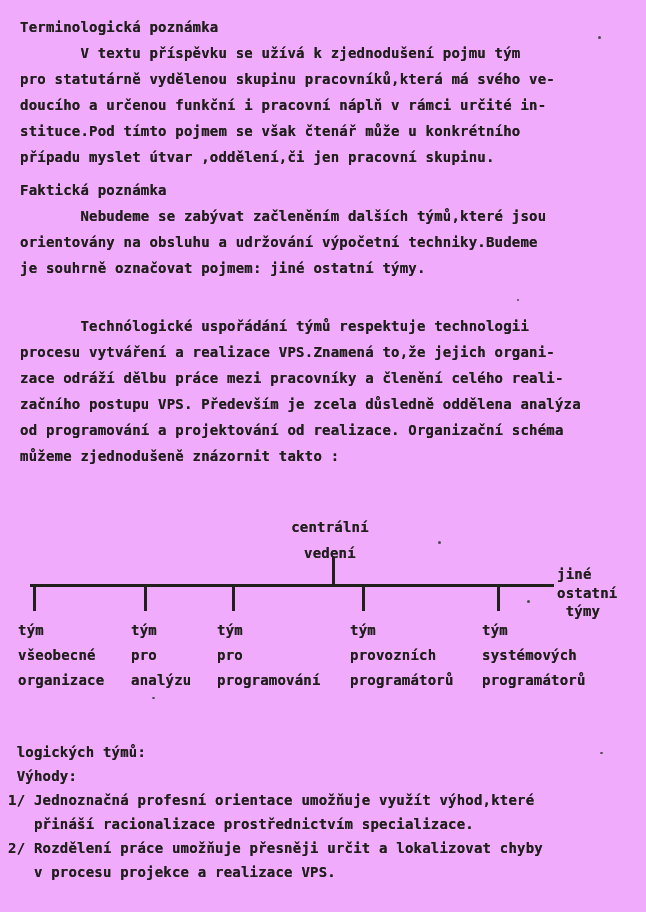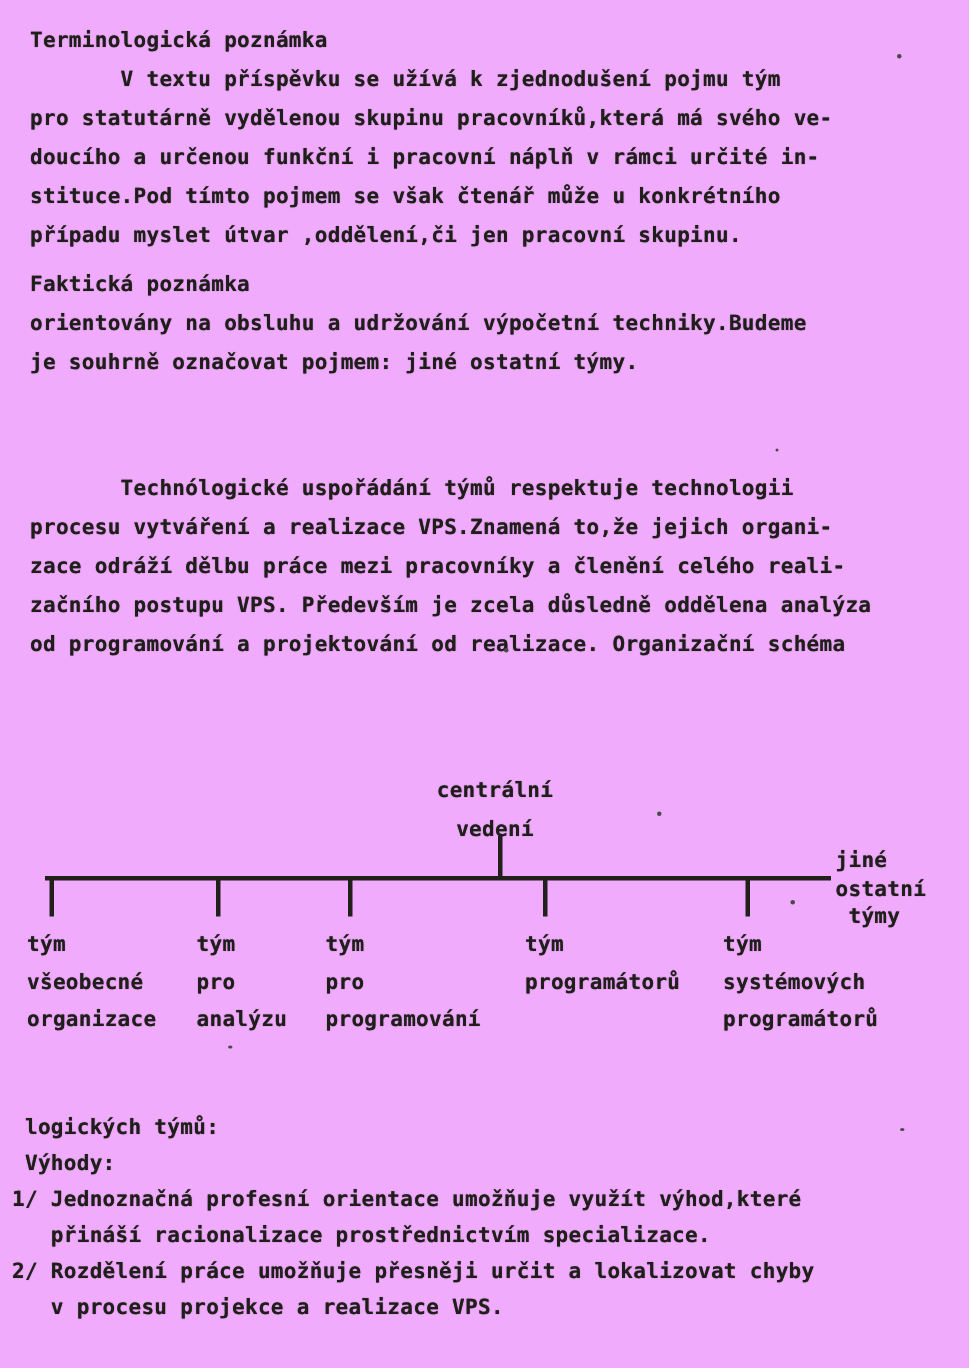--- a/index.html
+++ b/index.html
@@ -41,30 +41,32 @@
     <div class="line">Terminologická poznámka</div>
     <div class="line">       V textu příspěvku se užívá k zjednodušení pojmu tým</div>
     <div class="line">pro statutárně vydělenou skupinu pracovníků,která má svého ve-</div>
     <div class="line">doucího a určenou funkční i pracovní náplň v rámci určité in-</div>
     <div class="line">stituce.Pod tímto pojmem se však čtenář může u konkrétního</div>
     <div class="line">případu myslet útvar ,oddělení,či jen pracovní skupinu.</div>
   </div>
 
   <div class="tblock" style="left:20px; top:177px;">
     <div class="line">Faktická poznámka</div>
+    <div class="line">       Nebudeme se zabývat začleněním dalších týmů,které jsou</div>
     <div class="line">orientovány na obsluhu a udržování výpočetní techniky.Budeme</div>
     <div class="line">je souhrně označovat pojmem: jiné ostatní týmy.</div>
   </div>
 
   <div class="tblock" style="left:20px; top:313px;">
     <div class="line">       Technólogické uspořádání týmů respektuje technologii</div>
     <div class="line">procesu vytváření a realizace VPS.Znamená to,že jejich organi-</div>
     <div class="line">zace odráží dělbu práce mezi pracovníky a členění celého reali-</div>
     <div class="line">začního postupu VPS. Především je zcela důsledně oddělena analýza</div>
     <div class="line">od programování a projektování od realizace. Organizační schéma</div>
+    <div class="line">můžeme zjednodušeně znázornit takto :</div>
   </div>
 
   <div>
 
     <div class="tblock root-label" style="left:250px; top:514px; width:160px;">
       <div class="line">centrální</div>
       <div class="line">vedení</div>
     </div>
 
     <div class="vline" style="left:332px; top:557px; height:28px;"></div>
@@ -95,20 +97,21 @@
     </div>
 
     <div class="tblock diagram-label" style="left:217px; top:618px;">
       <div class="line">tým</div>
       <div class="line">pro</div>
       <div class="line">programování</div>
     </div>
 
     <div class="tblock diagram-label" style="left:350px; top:618px;">
       <div class="line">tým</div>
+      <div class="line">provozních</div>
       <div class="line">programátorů</div>
     </div>
 
     <div class="tblock diagram-label" style="left:482px; top:618px;">
       <div class="line">tým</div>
       <div class="line">systémových</div>
       <div class="line">programátorů</div>
     </div>
   </div>
 

